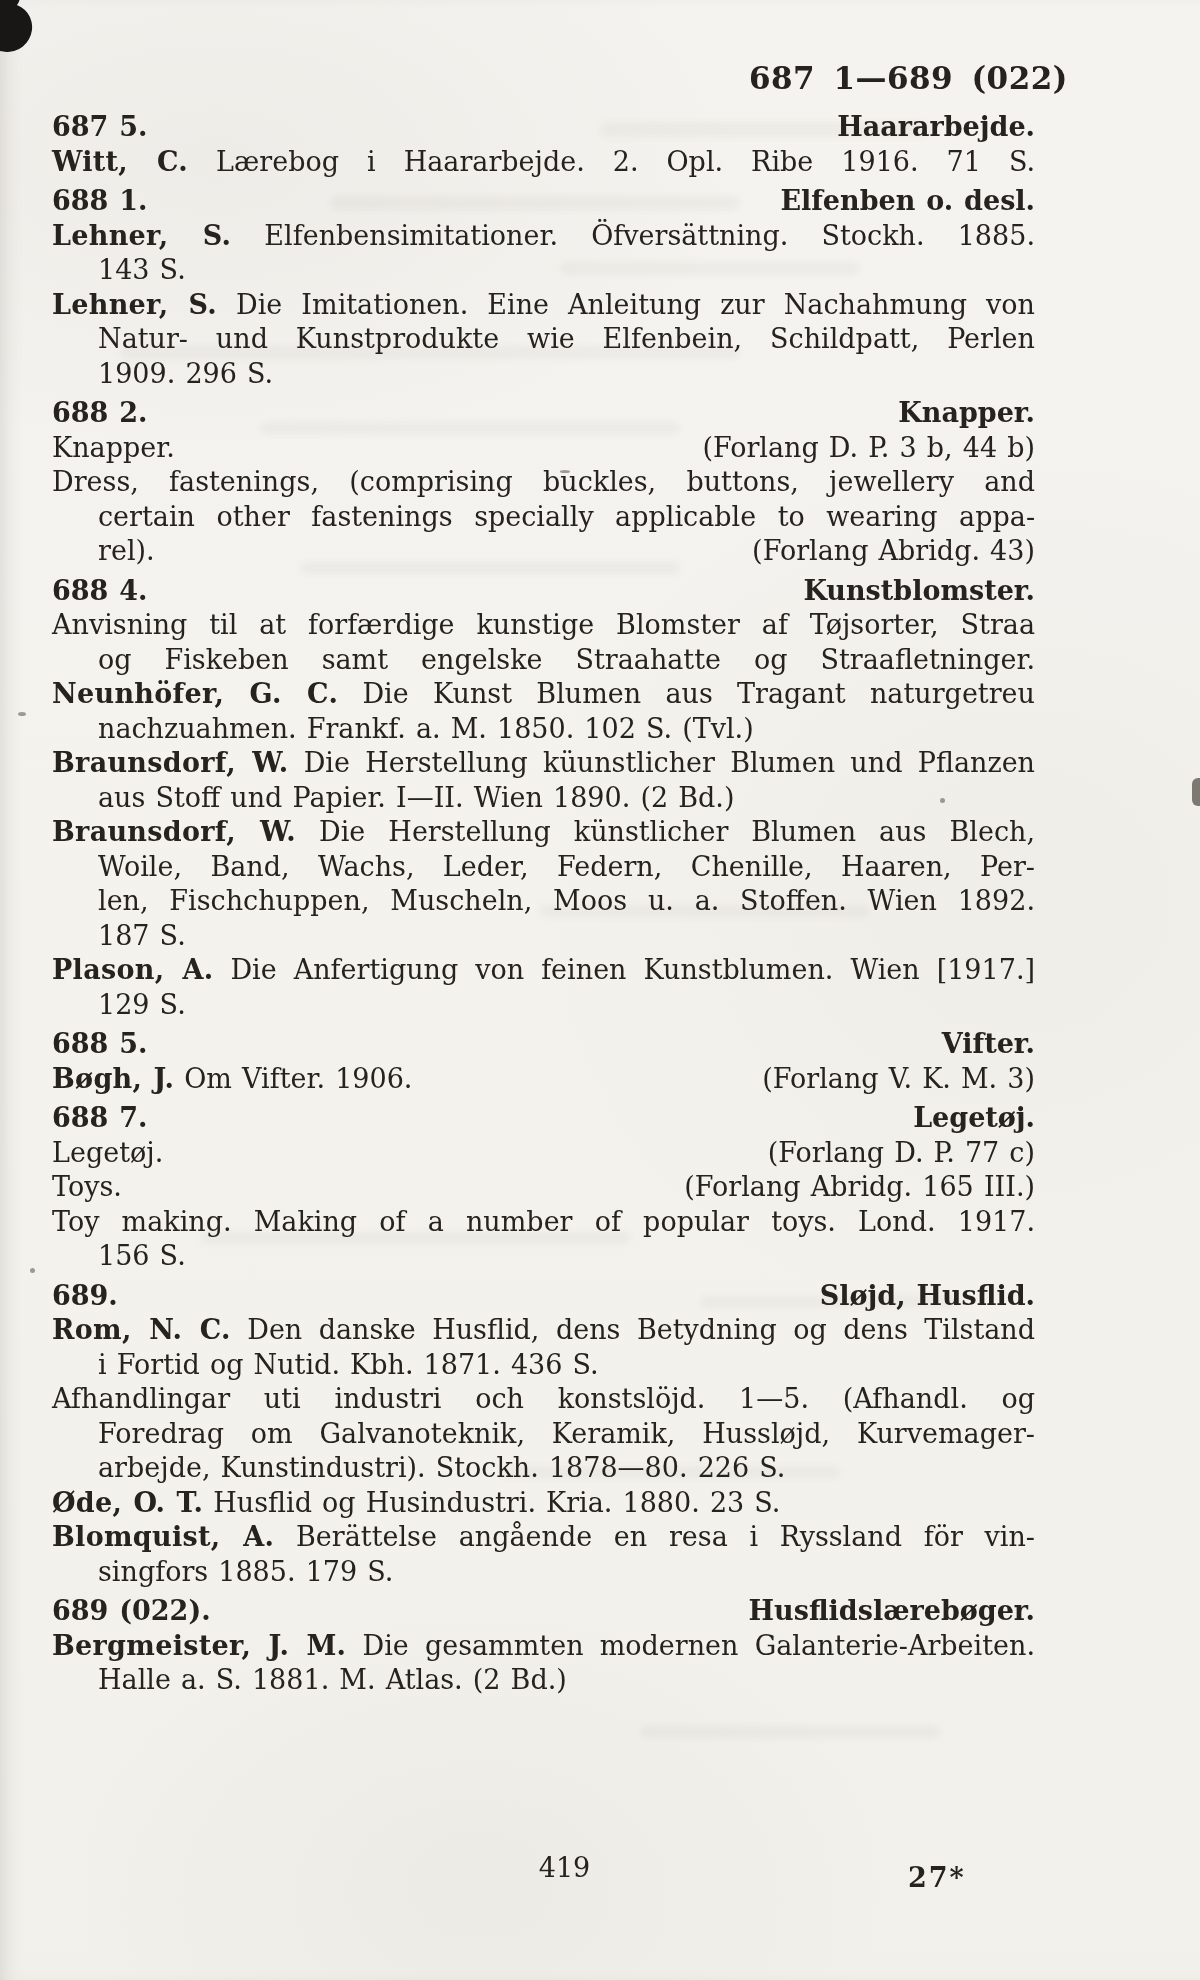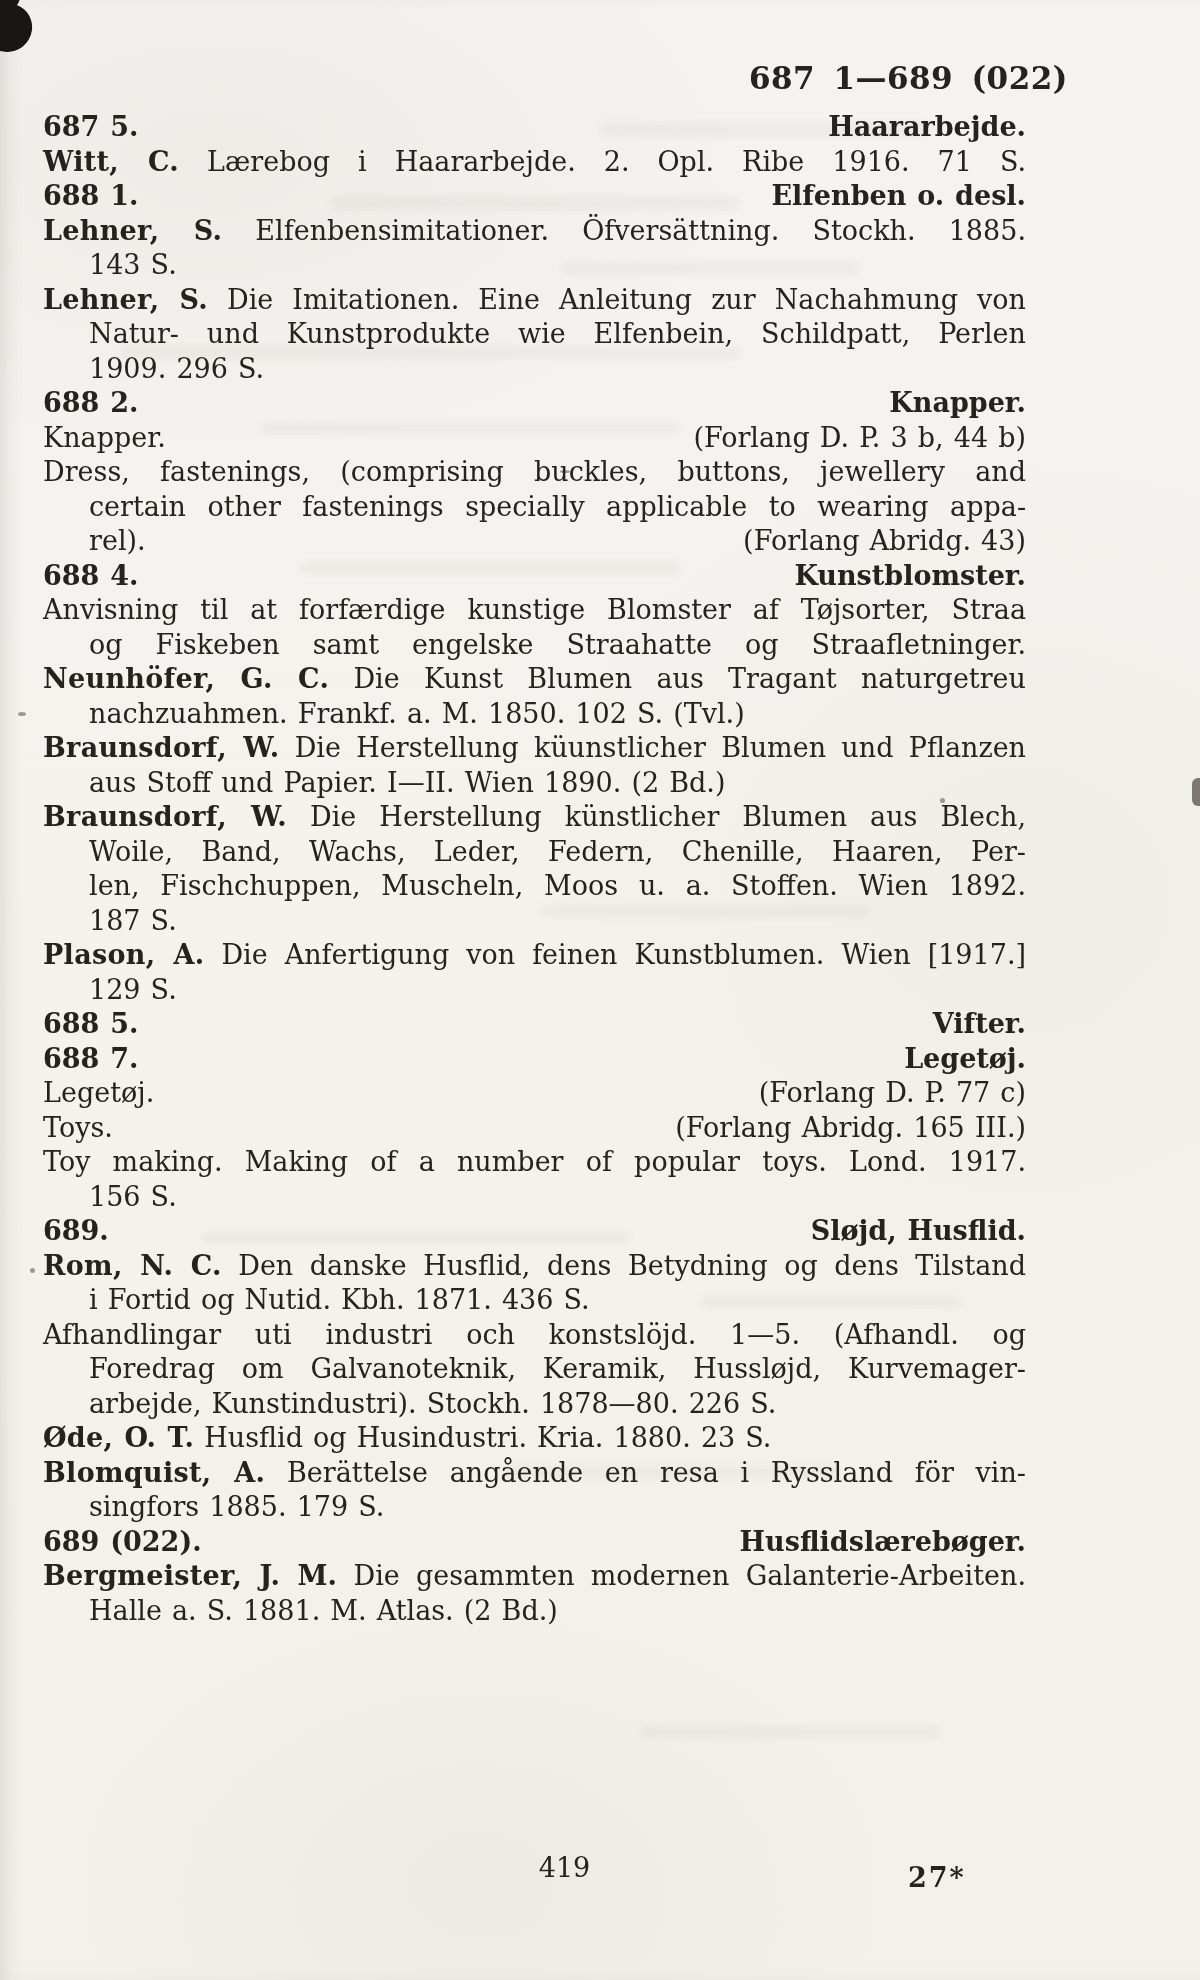--- a/index.html
+++ b/index.html
@@ -25,30 +25,30 @@
   .speck { position: absolute; background: #55504a; border-radius: 50%; opacity: .55; }
   .ghost { position: absolute; background: rgba(110,102,88,0.45); filter: blur(3px); border-radius: 8px; opacity: .12; }
 
   .running-header {
     position: absolute; top: 60px; right: 132px;
     font-weight: bold; font-size: 31px; word-spacing: 7px; letter-spacing: .5px;
     z-index: 2;
   }
 
   .text-block {
-    position: absolute; left: 43px; top: 110px; width: 983px;
+    position: absolute; left: 52px; top: 110px; width: 983px;
     font-size: 27px; line-height: 34.5px; z-index: 2;
     word-spacing: 1.5px;
   }
   .row { min-height: 34.5px; }
   .row b { letter-spacing: .3px; }
   .row.indent { padding-left: 46px; }
   .row-line.justify { text-align: justify; text-align-last: justify; }
   .row-heading, .row-refline { display: flex; justify-content: space-between; align-items: baseline; }
-  .row-heading { font-weight: bold; }
+  .row-heading { font-weight: bold; margin-top: 5px; }
   .text-block > .row-heading:first-child { margin-top: 0; }
 
   .footer-page-number {
     position: absolute; top: 1852px; left: 73px; width: 983px;
     text-align: center; font-size: 27px; z-index: 2;
   }
   .footer-signature {
     position: absolute; top: 1862px; left: 908px;
     font-weight: bold; font-size: 27px; letter-spacing: 2px; z-index: 2;
   }
@@ -122,20 +122,24 @@
       <div class="row row-line justify"><span><b>Braunsdorf, W.</b> <span>Die Herstellung künstlicher Blumen aus Blech,</span></span></div>
       <div class="row row-line indent justify"><span><span>Woile, Band, Wachs, Leder, Federn, Chenille, Haaren, Per-</span></span></div>
       <div class="row row-line indent justify"><span><span>len, Fischchuppen, Muscheln, Moos u. a. Stoffen. Wien 1892.</span></span></div>
       <div class="row row-line indent"><span><span>187 S.</span></span></div>
       <div class="row row-line justify"><span><b>Plason, A.</b> <span>Die Anfertigung von feinen Kunstblumen. Wien [1917.]</span></span></div>
       <div class="row row-line indent"><span><span>129 S.</span></span></div>
       <div class="row row-heading">
         <span>688 5.</span>
         <span>Vifter.</span>
       </div>
+      <div class="row row-refline">
+        <span><b>Bøgh, J.</b> <span>Om Vifter. 1906.</span></span>
+        <span>(Forlang V. K. M. 3)</span>
+      </div>
       <div class="row row-heading">
         <span>688 7.</span>
         <span>Legetøj.</span>
       </div>
       <div class="row row-refline">
         <span><span>Legetøj.</span></span>
         <span>(Forlang D. P. 77 c)</span>
       </div>
       <div class="row row-refline">
         <span><span>Toys.</span></span>

